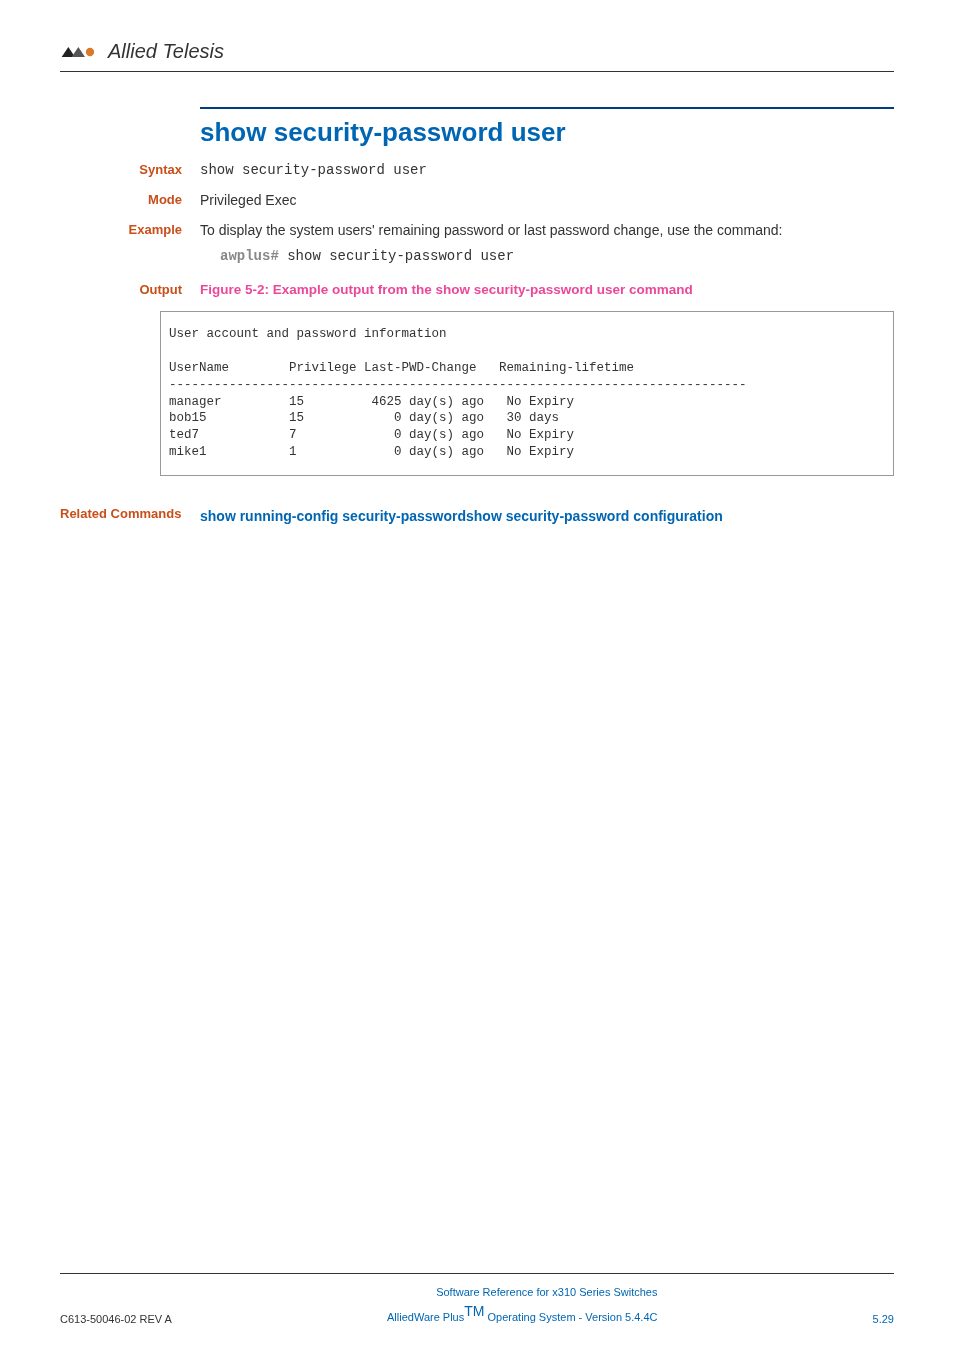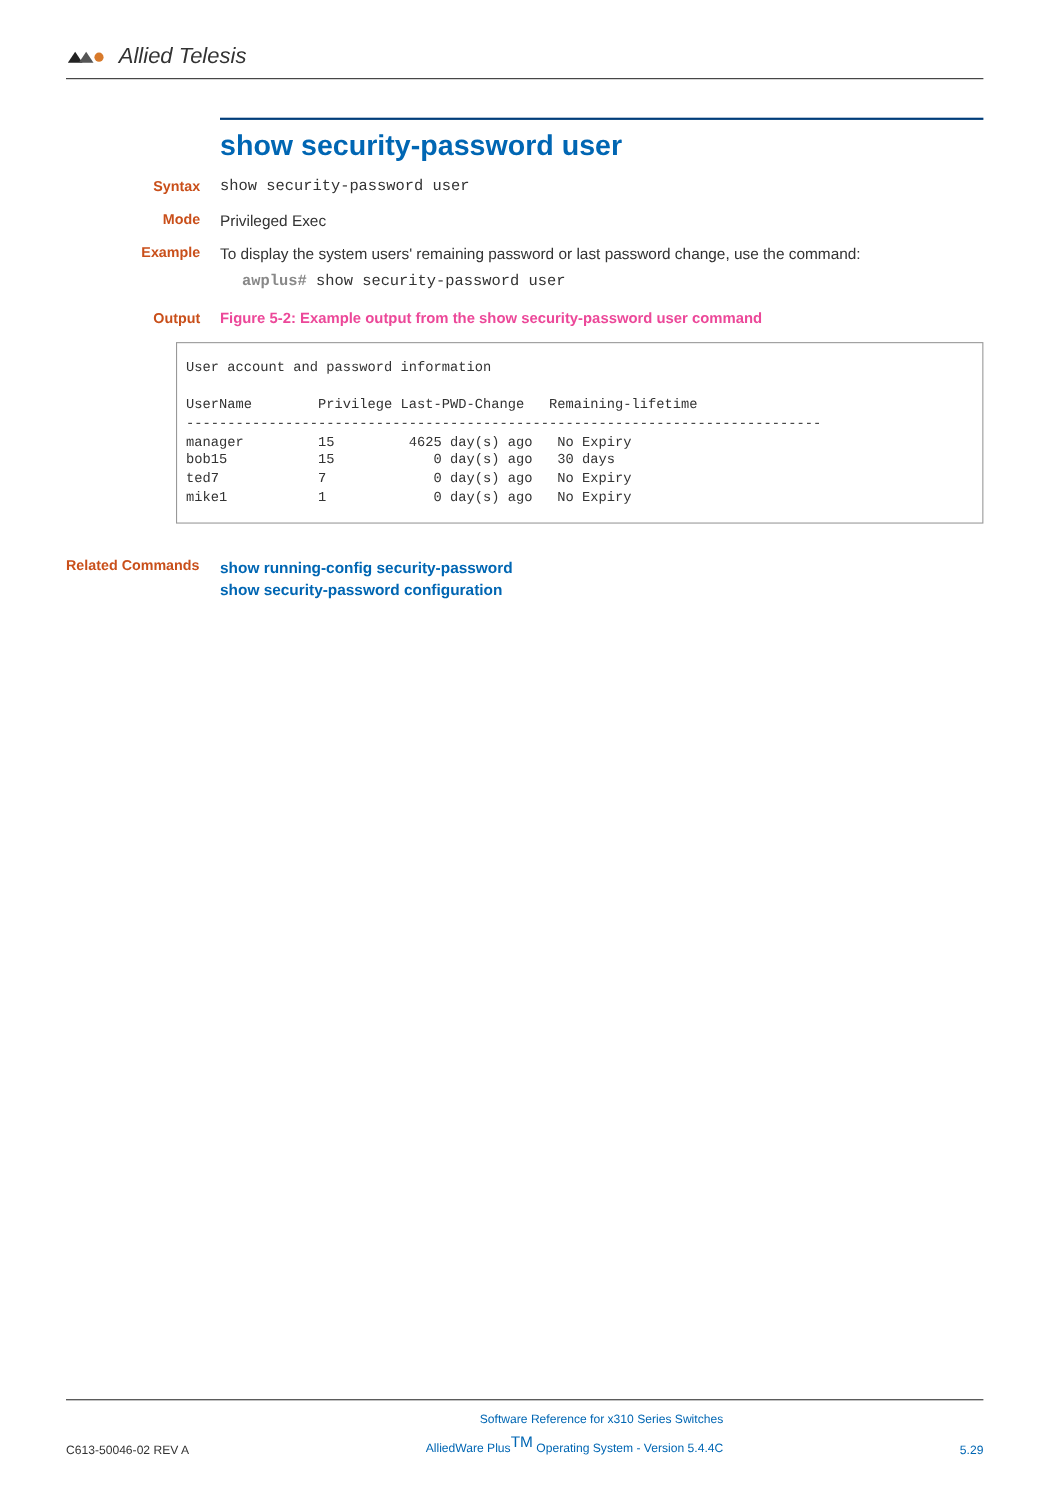--- a/index.html
+++ b/index.html
@@ -113,21 +113,21 @@
       width: 140px;
       margin-left: -140px;
       padding-right: 18px;
       color: #c94f1a;
       font-weight: 700;
       font-size: 13px;
       flex-shrink: 0;
     }
     .related-links {
       display: flex;
-      flex-direction: column;
+      flex-direction: row;
     }
     .related-link {
       color: #0066b3;
       font-size: 14px;
       font-weight: 700;
       text-decoration: none;
       line-height: 1.45;
     }
     .footer {
       position: absolute;

